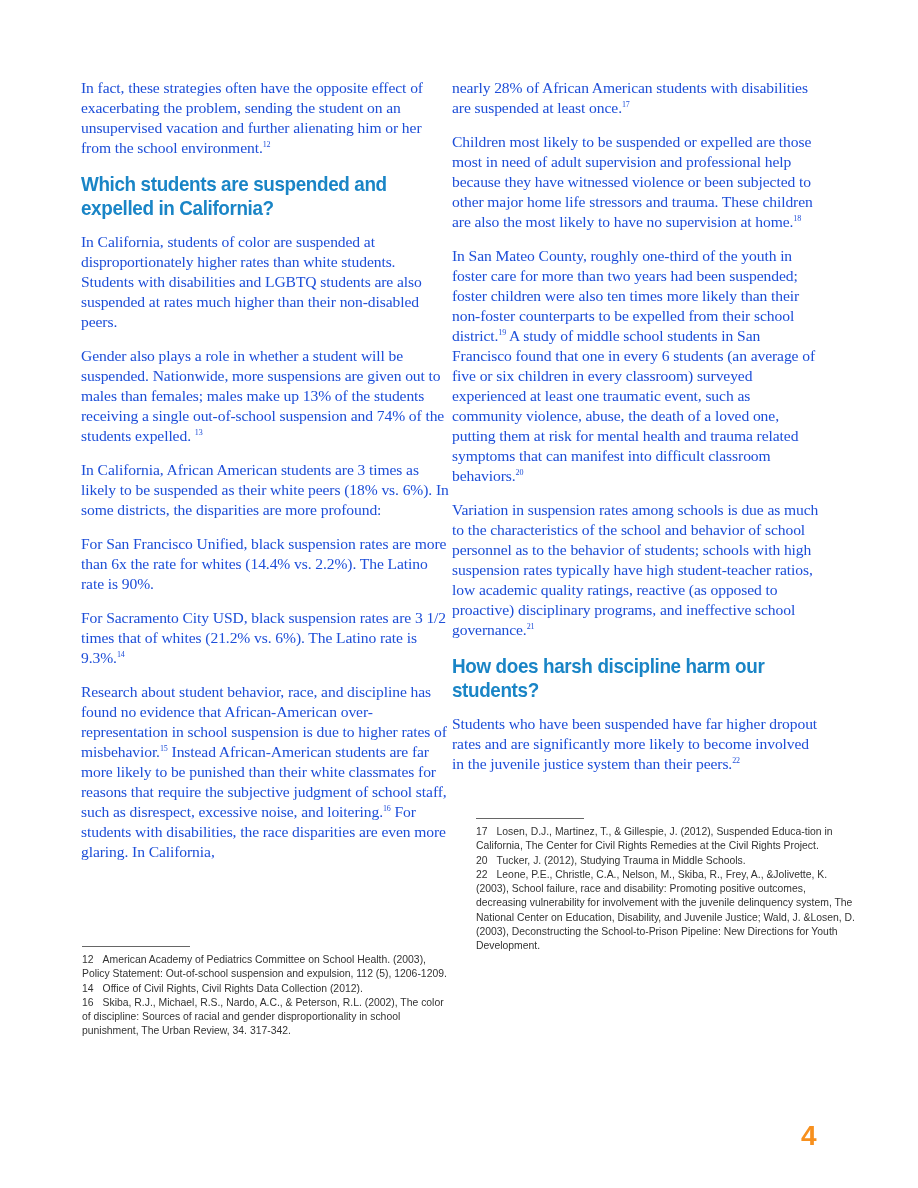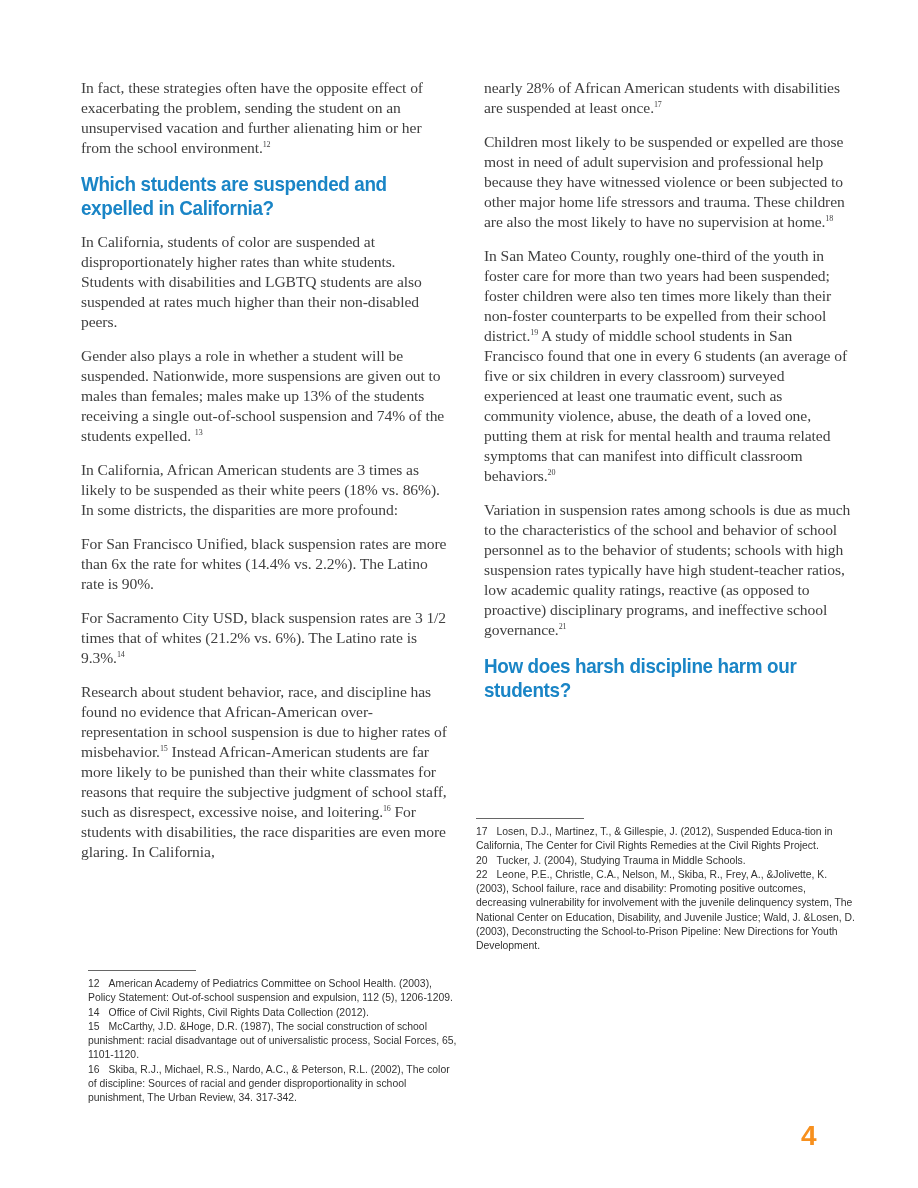--- a/index.html
+++ b/index.html
@@ -5,27 +5,27 @@
     html, body { margin: 0; padding: 0; background: #ffffff; }
     body {
       width: 918px; height: 1188px; position: relative; overflow: hidden;
       font-family: "DejaVu Serif", "Liberation Serif", serif;
       color: #555555;
     }
     .col {
       position: absolute; top: 78px;
     }
     .col-left { left: 81px; width: 368px; }
-    .col-right { left: 484px; width: 370px; }
+    .col-right { left: 452px; width: 370px; }
     p.body {
       margin: 0 0 14px 0;
       font-family: "Liberation Serif", "DejaVu Serif", serif;
       font-size: 15.6px;
       line-height: 20px;
-      color: #404040;
+      color: #1d4ed8;
       letter-spacing: -0.1px;
     }
     sup { font-size: 8px; line-height: 0; vertical-align: super; }
     h2.heading {
       margin: 6px 0 12px 0;
       font-family: "Liberation Sans", "DejaVu Sans", sans-serif;
       font-weight: bold;
       font-size: 20.5px;
       line-height: 24px;
       color: #1a85c6;
@@ -39,58 +39,58 @@
       margin: 0 0 6px 0;
     }
     .footnotes {
       font-family: "Liberation Sans", "DejaVu Sans", sans-serif;
       font-size: 10.4px;
       line-height: 14.3px;
       color: #333333;
     }
     .footnote { margin: 0; }
     .fn-num { margin-right: 9px; }
-    .fn-left { position: absolute; left: 88px; top: 946px; width: 370px; margin-top: 24px; }
+    .fn-left { position: absolute; left: 82px; top: 946px; width: 370px; }
     .fn-right { position: absolute; left: 476px; top: 818px; width: 380px; }
     .page-number {
       position: absolute; left: 801px; top: 1120px;
       font-family: "Liberation Sans", "DejaVu Sans", sans-serif;
       font-weight: bold; font-size: 28px; color: #f7901e;
     }
   </style>
 </head>
 <body>
 
 <div class="col col-left">
   <p class="body"><span>In fact, these strategies often have the opposite effect of exacerbating the problem, sending the student on an unsupervised vacation and further alienating him or her from the school environment.</span><sup>12</sup></p>
   <h2 class="heading">Which students are suspended and expelled in California?</h2>
   <p class="body">In California, students of color are suspended at disproportionately higher rates than white students. Students with disabilities and LGBTQ students are also suspended at rates much higher than their non-disabled peers.</p>
   <p class="body"><span>Gender also plays a role in whether a student will be suspended.  Nationwide, more suspensions are given out to males than females; males make up 13% of the students receiving a single out-of-school suspension and 74% of the students expelled. </span><sup>13</sup></p>
-  <p class="body">In California, African American students are 3 times as likely to be suspended as their white peers (18% vs. 86%). In some districts, the disparities are more profound:</p>
+  <p class="body">In California, African American students are 3 times as likely to be suspended as their white peers (18% vs. 6%). In some districts, the disparities are more profound:</p>
   <p class="body">For San Francisco Unified, black suspension rates are more than 6x the rate for whites (14.4% vs. 2.2%). The Latino rate is 90%.</p>
   <p class="body"><span>For Sacramento City USD, black suspension rates are 3 1/2 times that of whites (21.2% vs. 6%). The Latino rate is 9.3%.</span><sup>14</sup></p>
   <p class="body"><span>Research about student behavior, race, and discipline has found no evidence that African-American over-representation in school suspension is due to higher rates of misbehavior.</span><sup>15</sup><span> Instead African-American students are far more likely to be punished than their white classmates for reasons that require the subjective judgment of school staff, such as disrespect, excessive noise, and loitering.</span><sup>16</sup><span> For students with disabilities, the race disparities are even more glaring.  In California,</span></p>
 </div>
 
 <div class="col col-right">
   <p class="body"><span>nearly 28% of African American students with disabilities are suspended at least once.</span><sup>17</sup></p>
   <p class="body"><span>Children most likely to be suspended or expelled are those most in need of adult supervision and professional help because they have witnessed violence or been subjected to other major home life stressors and trauma. These children are also the most likely to have no supervision at home.</span><sup>18</sup></p>
   <p class="body"><span>In San Mateo County, roughly one-third of the youth in foster care for more than two years had been suspended; foster children were also ten times more likely than their non-foster counterparts to be expelled from their school district.</span><sup>19</sup><span> A study of middle school students in San Francisco found that one in every 6 students (an average of five or six children in every classroom) surveyed experienced at least one traumatic event, such as community violence, abuse, the death of a loved one, putting them at risk for mental health and trauma related symptoms that can manifest into difficult classroom behaviors.</span><sup>20</sup></p>
   <p class="body"><span>Variation in suspension rates among schools is due as much to the characteristics of the school and behavior of school personnel as to the behavior of students; schools with high suspension rates typically have high student-teacher ratios, low academic quality ratings, reactive (as opposed to proactive) disciplinary programs, and ineffective school governance.</span><sup>21</sup></p>
   <h2 class="heading">How does harsh discipline harm our students?</h2>
+  <p class="body"><span>Students who have been suspended have far higher dropout rates and are significantly more likely to become involved in the juvenile justice system than their peers.</span><sup>22</sup></p>
 </div>
 
 <div class="fn-left footnotes">
   <div class="fn-rule"></div>
   <p class="footnote"><span class="fn-num">12</span><span>American Academy of Pediatrics Committee on School Health. (2003), Policy Statement: Out-of-school suspension and expulsion, 112 (5), 1206-1209.</span></p>
   <p class="footnote"><span class="fn-num">14</span><span>Office of Civil Rights, Civil Rights Data Collection (2012).</span></p>
-  <p class="footnote"><span class="fn-num">15</span><span>McCarthy, J.D. &amp;Hoge, D.R. (1987), The social construction of school punishment: racial disadvantage out of universalistic process, Social Forces, 65, 1101-1120.</span></p>
   <p class="footnote"><span class="fn-num">16</span><span>Skiba, R.J., Michael, R.S., Nardo, A.C., &amp; Peterson, R.L. (2002), The color of discipline: Sources of racial and gender disproportionality in school punishment, The Urban Review, 34. 317-342.</span></p>
 </div>
 
 <div class="fn-right footnotes">
   <div class="fn-rule"></div>
   <p class="footnote"><span class="fn-num">17</span><span>Losen, D.J., Martinez, T., &amp; Gillespie, J. (2012), Suspended Educa-tion in California, The Center for Civil Rights Remedies at the Civil Rights Project.</span></p>
-  <p class="footnote"><span class="fn-num">20</span><span>Tucker, J. (2004), Studying Trauma in Middle Schools.</span></p>
+  <p class="footnote"><span class="fn-num">20</span><span>Tucker, J. (2012), Studying Trauma in Middle Schools.</span></p>
   <p class="footnote"><span class="fn-num">22</span><span>Leone, P.E., Christle, C.A., Nelson, M., Skiba, R., Frey, A., &amp;Jolivette, K. (2003), School failure, race and disability: Promoting positive outcomes, decreasing vulnerability for involvement with the juvenile delinquency system, The National Center on Education, Disability, and Juvenile Justice; Wald, J. &amp;Losen, D. (2003), Deconstructing the School-to-Prison Pipeline: New Directions for Youth Development.</span></p>
 </div>
 
 <div class="page-number">4</div>
 
 </body></html>

